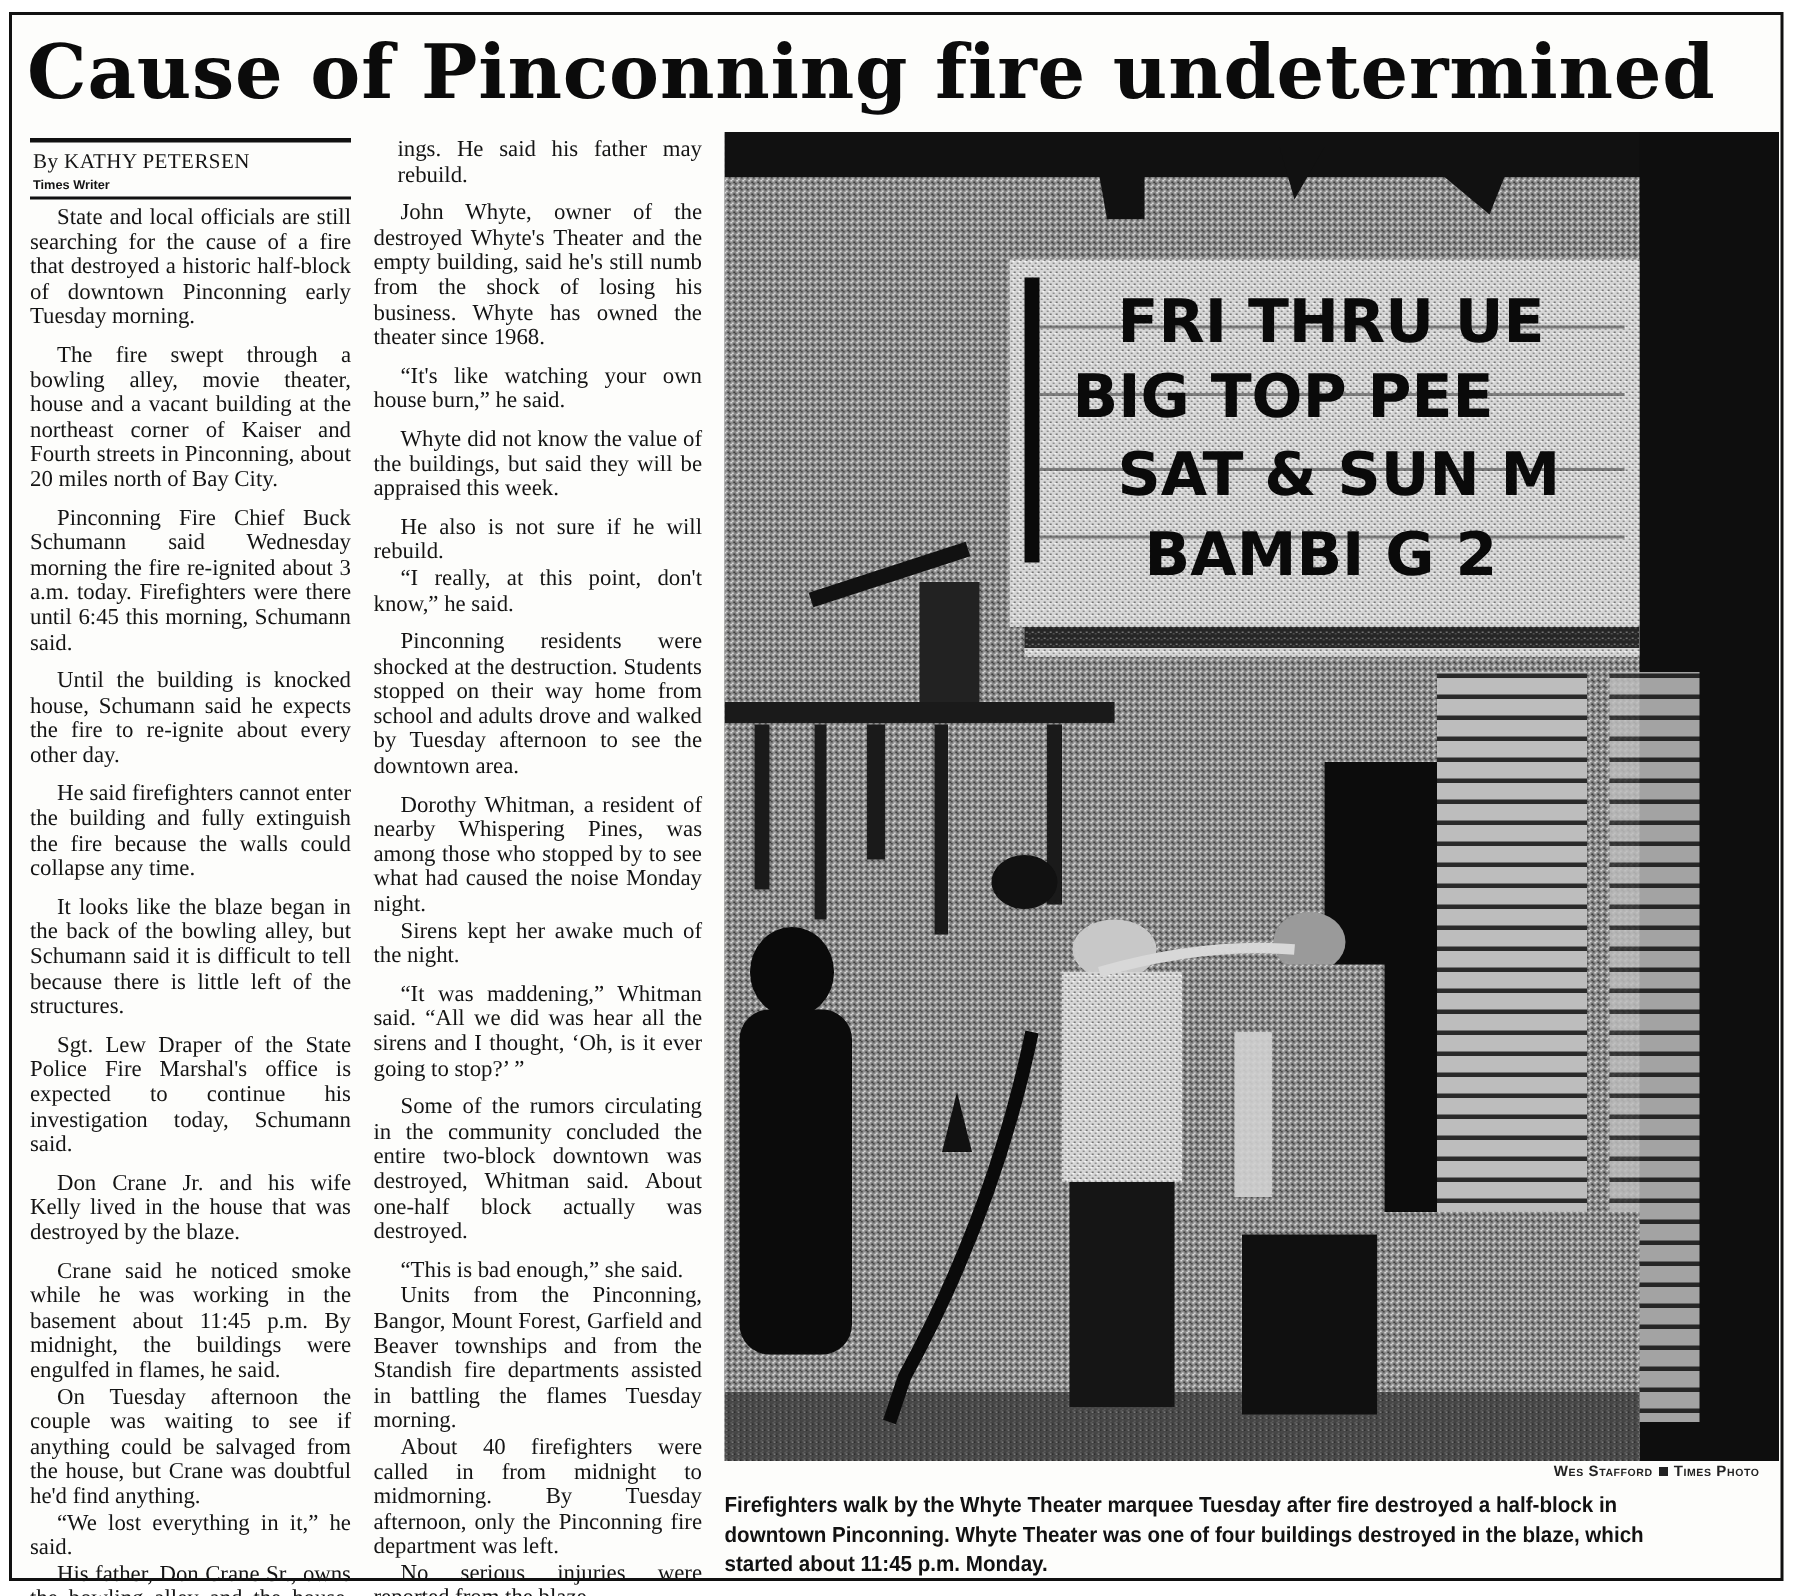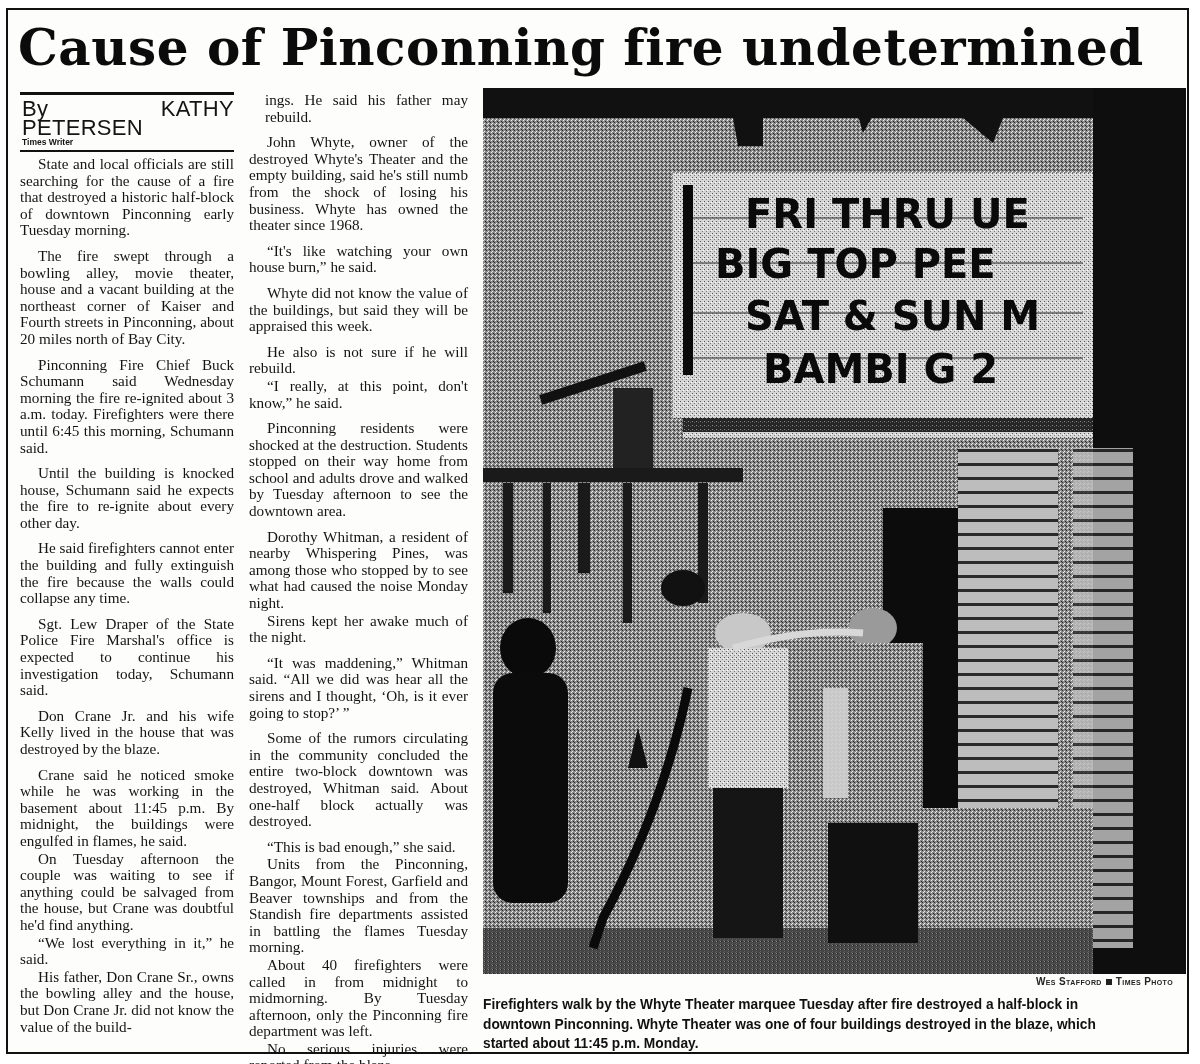--- a/index.html
+++ b/index.html
@@ -16,21 +16,21 @@
   .col {
     position: absolute; font-family: "Liberation Serif", serif; font-size: 15.2px;
     line-height: 16.6px; text-align: justify; color: #141414;
   }
   .col p { margin: 0 0 9px 0; text-indent: 18px; }
   .col p.tight { margin-bottom: 1px; }
   .col p.cont { text-indent: 0; margin-left: 16px; }
   .col1 { left: 12px; top: 82px; width: 214px; }
   .col2 { left: 241px; top: 82px; width: 219px; }
   .byline-box { border-top: 3px solid #111; border-bottom: 2px solid #111; padding: 4px 0 3px 2px; margin-bottom: 4px; }
-  .byline { font-family: Liberation Sans, sans-serif; font-size: 22px; line-height: 19px; letter-spacing: 0.3px; }
+  .byline { font-family: Liberation Serif, serif; font-size: 14px; line-height: 19px; letter-spacing: 0.3px; }
   .byline-role { font-family: "Liberation Sans", sans-serif; font-weight: bold; font-size: 8.5px; line-height: 10px; }
   .photo {
     position: absolute; left: 475px; top: 78px; width: 703px; height: 886px;
     background: #737373; overflow: hidden;
   }
   .credit {
     position: absolute; right: 14px; top: 966px;
     font-family: "Liberation Sans", sans-serif; font-size: 10px; font-weight: bold;
     font-variant: small-caps; letter-spacing: 0.4px; color: #222; text-align: right;
   }
@@ -52,20 +52,21 @@
   <div class="col col1">
     <div class="byline-box">
       <div class="byline">By KATHY PETERSEN</div>
       <div class="byline-role">Times Writer</div>
     </div>
     <p>State and local officials are still searching for the cause of a fire that destroyed a historic half-block of downtown Pinconning early Tuesday morning.</p>
     <p>The fire swept through a bowling alley, movie theater, house and a vacant building at the northeast corner of Kaiser and Fourth streets in Pinconning, about 20 miles north of Bay City.</p>
     <p>Pinconning Fire Chief Buck Schumann said Wednesday morning the fire re-ignited about 3 a.m. today. Firefighters were there until 6:45 this morning, Schumann said.</p>
     <p>Until the building is knocked house, Schumann said he expects the fire to re-ignite about every other day.</p>
     <p>He said firefighters cannot enter the building and fully extinguish the fire because the walls could collapse any time.</p>
+    <p>It looks like the blaze began in the back of the bowling alley, but Schumann said it is difficult to tell because there is little left of the structures.</p>
     <p>Sgt. Lew Draper of the State Police Fire Marshal's office is expected to continue his investigation today, Schumann said.</p>
     <p>Don Crane Jr. and his wife Kelly lived in the house that was destroyed by the blaze.</p>
     <p class="tight">Crane said he noticed smoke while he was working in the basement about 11:45 p.m. By midnight, the buildings were engulfed in flames, he said.</p>
     <p class="tight">On Tuesday afternoon the couple was waiting to see if anything could be salvaged from the house, but Crane was doubtful he'd find anything.</p>
     <p class="tight">“We lost everything in it,” he said.</p>
     <p class="tight">His father, Don Crane Sr., owns the bowling alley and the house, but Don Crane Jr. did not know the value of the build-</p>
   </div>
 
   <div class="col col2">
     <p class="cont">ings. He said his father may rebuild.</p>

